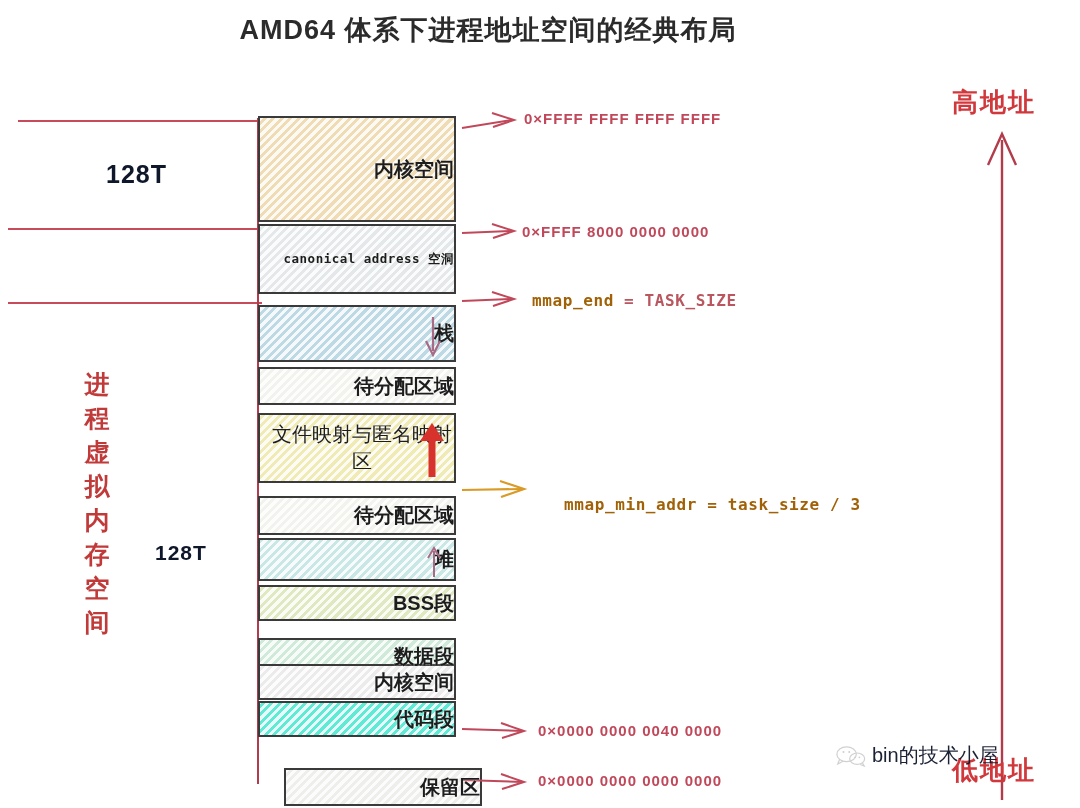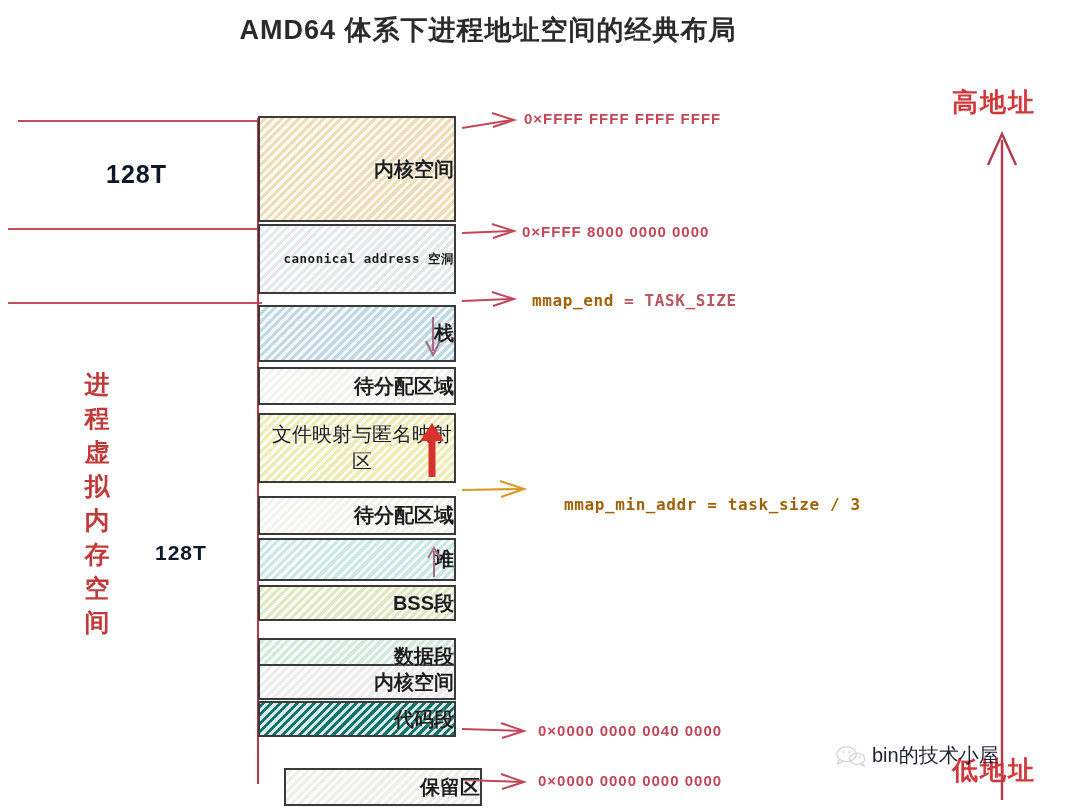--- a/index.html
+++ b/index.html
@@ -216,21 +216,21 @@
   <div class="block" style="top:506px; height:36px;  background:#cfead9;margin-top:16px;">
     <span class="hatch"></span>
     <span class="lbl">数据段</span>
   </div>
 
   <div class="block" style="top:548px; height:36px;  background:#ebebeb;">
     <span class="hatch"></span>
     <span class="lbl">内核空间</span>
   </div>
 
-  <div class="block" style="top:585px; height:36px;  background:#0f766e;">
+  <div class="block" style="top:585px; height:36px;  background:#5eead4;">
     <span class="hatch"></span>
     <span class="lbl">代码段</span>
   </div>
 
   <div class="block" style="top:652px; height:38px;  background:#eeeeea;margin-left:26px;">
     <span class="hatch"></span>
     <span class="lbl">保留区</span>
   </div>
 
 </div>

